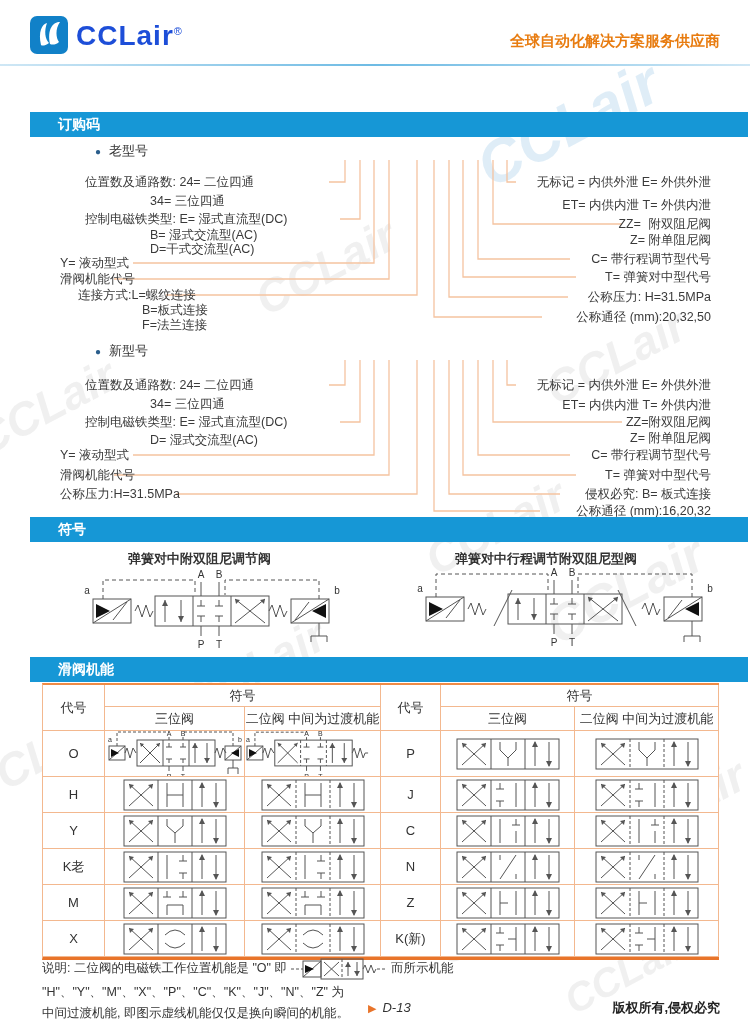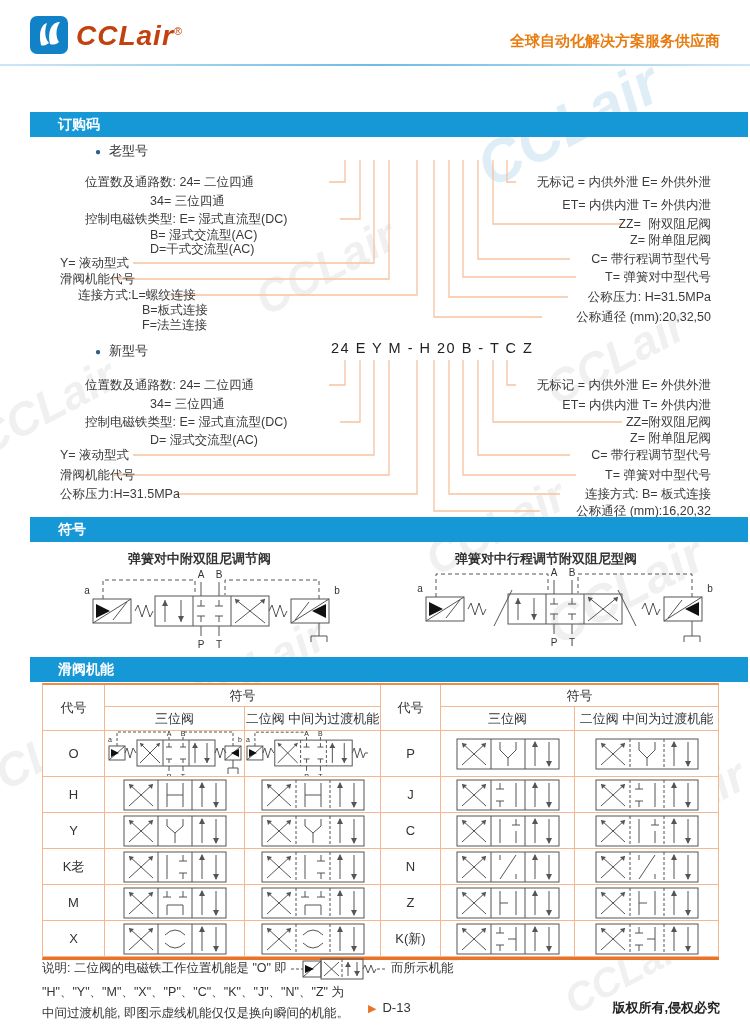--- a/index.html
+++ b/index.html
@@ -4,21 +4,21 @@
 <style>
   html,body{margin:0;padding:0;background:#ffffff;}
   .page{position:relative;width:750px;height:1035px;background:#ffffff;overflow:hidden;
         font-family:"Liberation Sans","DejaVu Sans",sans-serif;color:#333;}
   
   .wm{position:absolute;font-weight:bold;font-style:italic;font-size:46px;color:rgba(185,185,185,.22);
       transform:rotate(-28deg);white-space:nowrap;pointer-events:none;}
   .wm.blue{color:rgba(140,190,225,.28);}
   
   .logo-box{position:absolute;left:30px;top:16px;width:38px;height:38px;background:#1181c8;border-radius:7px;}
-  .brand{position:absolute;left:76px;top:20px;font-size:28px;font-weight:bold;color:#c2410c;letter-spacing:1px;font-style:italic;}
+  .brand{position:absolute;left:76px;top:20px;font-size:28px;font-weight:bold;color:#1d4ed8;letter-spacing:1px;}
   .brand sup{font-size:11px;font-weight:normal;}
   .tagline{position:absolute;right:30px;top:32px;font-size:15px;font-weight:bold;color:#e87c10;}
   .hrule{position:absolute;left:0;top:64px;width:750px;height:2px;
          background:linear-gradient(to right,#cfe7f5,#6ebbe4,#cfe7f5);}
   
   .bar{position:absolute;left:30px;width:718px;height:25px;background:#1697d6;color:#fff;
        font-size:14px;font-weight:bold;line-height:25px;padding-left:28px;box-sizing:border-box;}
   
   .oblock{position:absolute;left:0;width:750px;}
   .model-label{position:absolute;left:95px;top:0;font-size:13px;color:#333;}
@@ -41,21 +41,21 @@
   .hc{font-size:13px;}
   .h-code1{grid-column:1;grid-row:1/3;}
   .h-sym1{grid-column:2/4;grid-row:1;}
   .h-code2{grid-column:4;grid-row:1/3;}
   .h-sym2{grid-column:5/7;grid-row:1;}
   .h-t1{grid-column:2;grid-row:2;}  .h-w1{grid-column:3;grid-row:2;}
   .h-t2{grid-column:5;grid-row:2;}  .h-w2{grid-column:6;grid-row:2;}
   
   .note{position:absolute;left:42px;top:956px;width:676px;font-size:12.5px;color:#333;line-height:21px;}
   .note svg{vertical-align:middle;margin:0 4px;}
-  .pageno{position:absolute;left:368px;top:1000px;font-size:13px;color:#333;}
+  .pageno{position:absolute;left:368px;top:1000px;font-size:13px;color:#333;font-style:italic;}
   .pageno .tri{color:#e8742a;font-size:11px;margin-right:6px;}
   .copyright{position:absolute;right:30px;top:999px;font-size:13px;font-weight:bold;color:#222;}
 </style>
 </head>
 <body>
 
 <div class="page">
 
   <div class="wm blue" style="left:470px;top:90px;font-size:60px;">CCLair</div>
   <div class="wm" style="left:250px;top:240px;">CCLair</div>
@@ -113,21 +113,20 @@
     <div class="olabel r" style="top:74px;font-family:Liberation Mono, monospace;">ZZ= 附双阻尼阀</div>
     <div class="olabel r" style="top:90px;">Z= 附单阻尼阀</div>
     <div class="olabel r" style="top:109px;">C=  带行程调节型代号</div>
     <div class="olabel r" style="top:127px;">T=  弹簧对中型代号</div>
     <div class="olabel r" style="top:147px;">公称压力: H=31.5MPa</div>
     <div class="olabel r" style="top:167px;">公称通径 (mm):20,32,50</div>
   </div>
 
   <div class="oblock" style="top:342px;height:180px;">
     <div class="model-label"><span class="dot">●</span><span>新型号</span></div>
-    <div class="ocode">24 E Y M - H 20 B - T C Z</div>
     <svg class="leads" width="750" height="180" viewBox="0 0 750 180">
       <g stroke="#f5c3a0" stroke-width="1.3" fill="none">
         <path d="M345,18 V43 H329"></path>
           <path d="M360,18 V80 H340"></path>
           <path d="M374,18 V113 H133"></path>
         <path d="M389,18 V133 H114"></path>
           <path d="M417,18 V152 H176"></path>
         <path d="M507,18 V43 H516"></path>
           <path d="M493,18 V80 H622"></path>
           <path d="M478,18 V113 H570"></path>
@@ -142,21 +141,21 @@
     <div class="olabel" style="left:150px;top:90px;">D= 湿式交流型(AC)</div>
     <div class="olabel" style="left:60px;top:105px;">Y= 液动型式</div>
     <div class="olabel" style="left:60px;top:125px;">滑阀机能代号</div>
     <div class="olabel" style="left:60px;top:144px;">公称压力:H=31.5MPa</div>
     <div class="olabel r" style="top:35px;">无标记 = 内供外泄   E= 外供外泄</div>
     <div class="olabel r" style="top:55px;">ET=  内供内泄   T= 外供内泄</div>
     <div class="olabel r" style="top:72px;">ZZ=附双阻尼阀</div>
     <div class="olabel r" style="top:88px;">Z= 附单阻尼阀</div>
     <div class="olabel r" style="top:105px;">C= 带行程调节型代号</div>
     <div class="olabel r" style="top:125px;">T=  弹簧对中型代号</div>
-    <div class="olabel r" style="top:144px;">连接方式:  B= 板式连接</div>
+    <div class="olabel r" style="top:144px;">侵权必究:  B= 板式连接</div>
     <div class="olabel r" style="top:161px;">公称通径 (mm):16,20,32</div>
   </div>
 
   <div class="bar" style="top:517px;">符号</div>
 
   <div class="sym-title" style="left:128px;top:550px;">弹簧对中附双阻尼调节阀</div>
   <div class="sym-title" style="left:455px;top:550px;">弹簧对中行程调节附双阻尼型阀</div>
 
   <svg class="symsvg" style="left:45px;top:566px;" width="330" height="92" viewBox="0 0 330 92">
     <g stroke="#555" stroke-width="1" fill="none">

